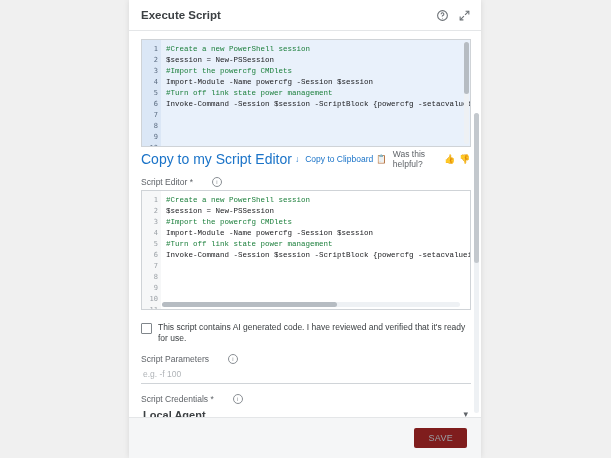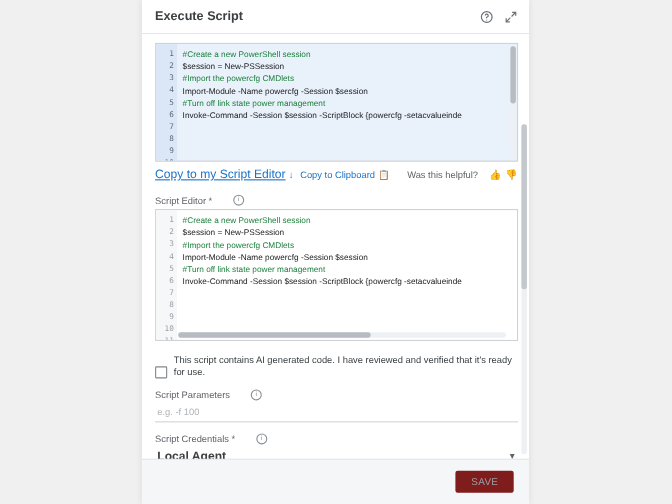--- a/index.html
+++ b/index.html
@@ -85,21 +85,21 @@
     box-sizing: border-box;
     flex: none;
   }
   .code-area {
     flex: 1;
     position: relative;
     overflow: hidden;
     padding-top: 4px;
   }
   .code-line {
-    font-family: Liberation Sans, sans-serif;
+    font-family: Liberation Mono, monospace;
     font-size: 7.5px;
     line-height: 11px;
     white-space: pre;
     padding-left: 5px;
     color: #1b3f94;
   }
   .code-line.comment { color: #1b7f3b; }
   .code-line.plain { color: #202124; }
   .code-line.blank { color: transparent; }
 
@@ -124,22 +124,21 @@
 
   
   .actions-row {
     display: flex;
     align-items: center;
     margin-top: 4px;
     height: 16px;
   }
   .link {
     color: #1a73c8;
-    text-decoration: underline;
-    font-size: 11px;
+    font-size: 14px;
     cursor: pointer;
     white-space: nowrap;
   }
   .link-plain {
     color: #1a73c8;
     font-size: 8.5px;
     cursor: pointer;
     text-decoration: none;
     white-space: nowrap;
   }
@@ -210,21 +209,21 @@
     top: 0;
     height: 5px;
     width: 175px;
     background: #b6bcc2;
     border-radius: 3px;
   }
 
   
   .checkbox-row {
     display: flex;
-    align-items: flex-end;
+    align-items: flex-start;
     margin-top: 12px;
     gap: 6px;
   }
   .cbox {
     width: 9px;
     height: 9px;
     border: 1px solid #80868b;
     border-radius: 1px;
     flex: none;
     margin-top: 1px;

